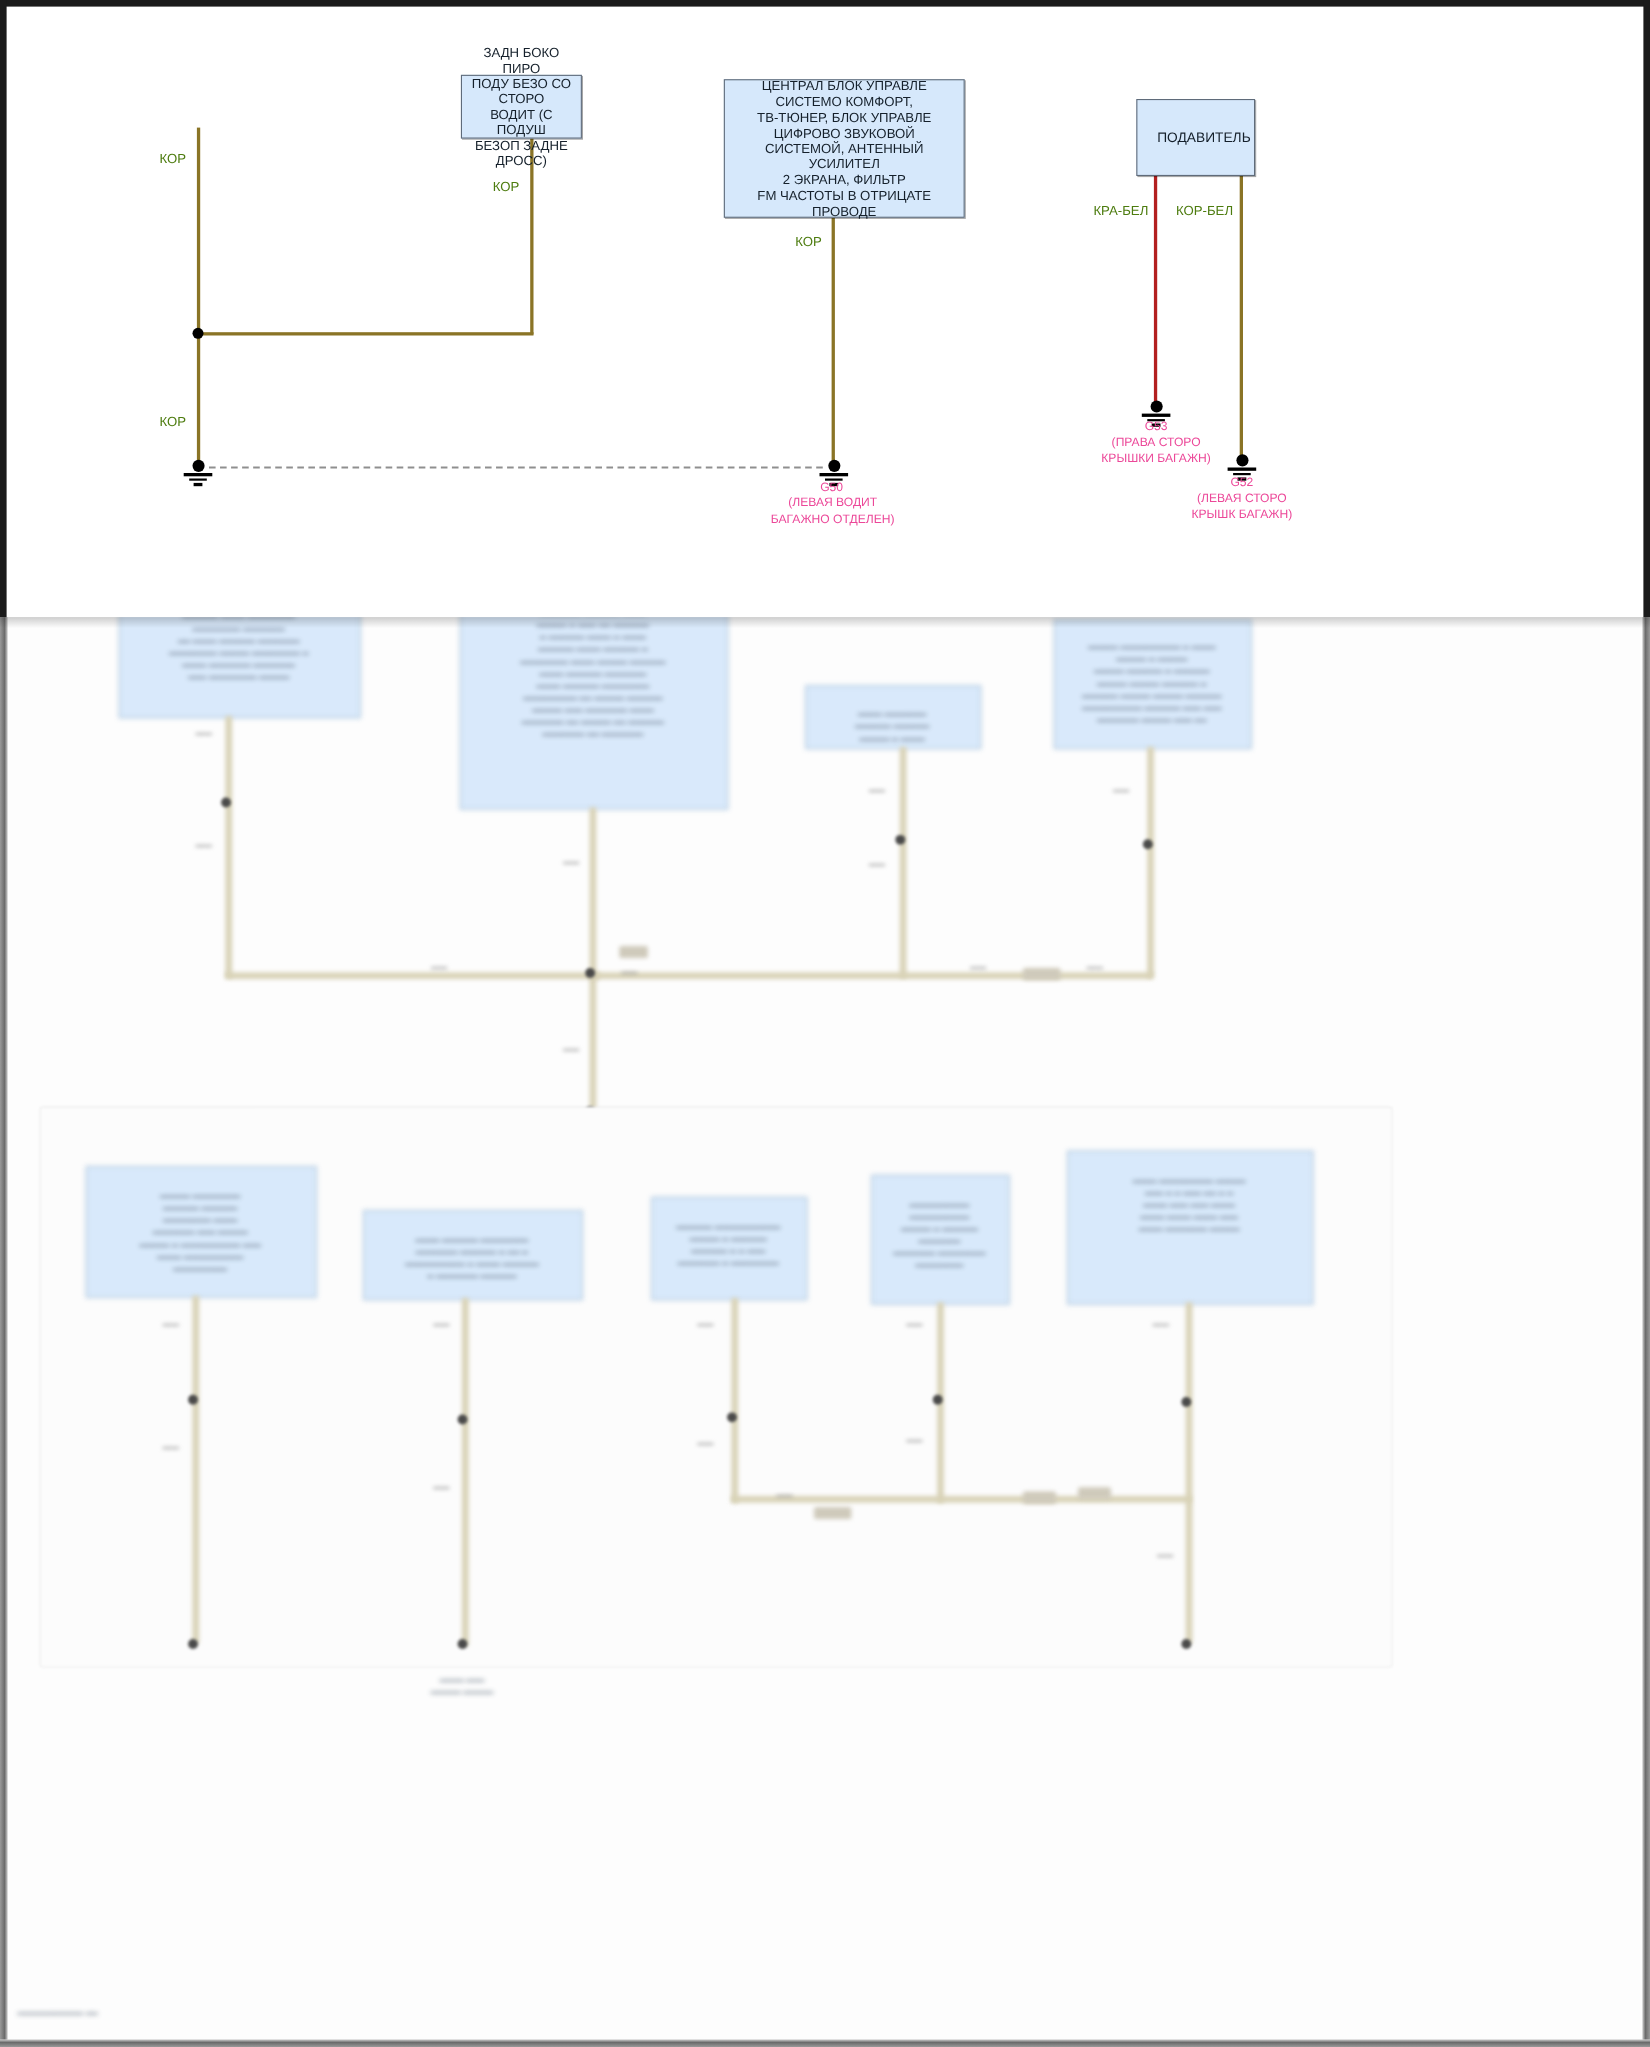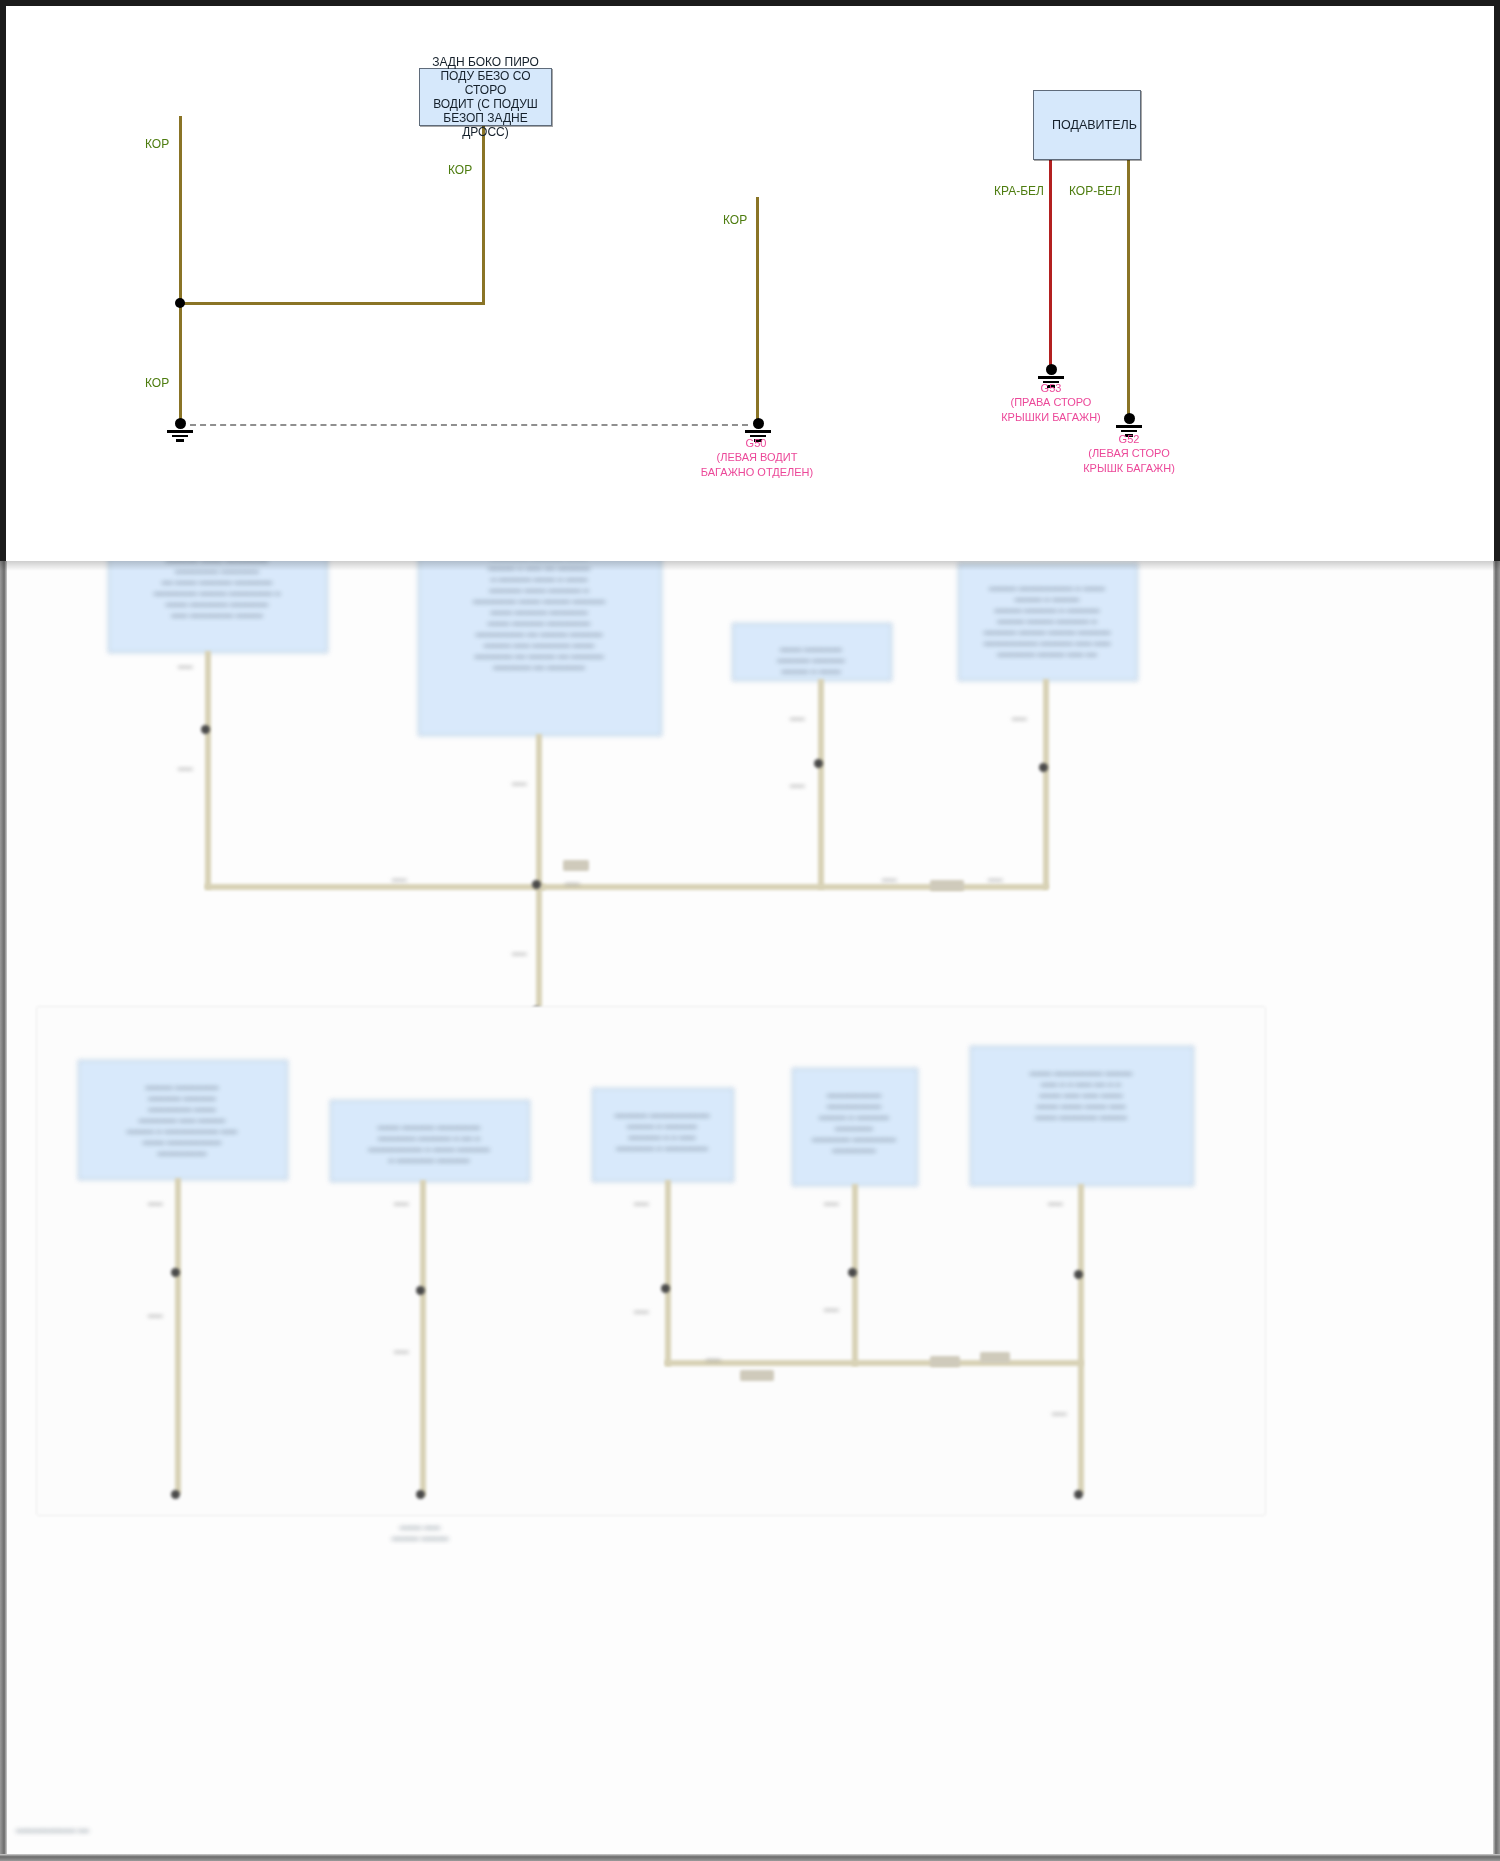--- a/index.html
+++ b/index.html
@@ -278,25 +278,33 @@
       ━━━━ ━━━
       ━━━━━ ━━━━━
     </div>
     <div class="btext" style="left:16px;top:1826px;width:160px;text-align:left;">━━━━━━━━━━━ ━━</div>
   </div>
 
   <div id="sheet-shadow"></div>
   <div id="sheet">
 
 
-    <div class="cbox" style="left:413px;top:62px;width:133px;height:58px;font-size:12px;line-height:14px;">ЗАДН БОКО ПИРО
+    <div class="cbox" style="left:413px;top:62px;width:110px;height:58px;font-size:12px;line-height:14px;">ЗАДН БОКО ПИРО
  ПОДУ БЕЗО СО СТОРО
 ВОДИТ (С ПОДУШ
 БЕЗОП ЗАДНЕ ДРОСС)</div>
 
+    <div class="cbox" style="left:652px;top:66px;width:219px;height:126px;font-size:12px;line-height:14.2px;">ЦЕНТРАЛ БЛОК УПРАВЛЕ
+СИСТЕМО КОМФОРТ,
+ТВ-ТЮНЕР, БЛОК УПРАВЛЕ
+ЦИФРОВО ЗВУКОВОЙ
+СИСТЕМОЙ, АНТЕННЫЙ УСИЛИТЕЛ
+2 ЭКРАНА, ФИЛЬТР
+FM ЧАСТОТЫ В ОТРИЦАТЕ
+ПРОВОДЕ</div>
 
     <div class="cbox" style="left:1027px;top:84px;width:108px;height:70px;padding-left:21px;">ПОДАВИТЕЛЬ</div>
 
     <div class="wire-v w-kor" style="left:173px;top:110px;height:188px;"></div>
     <div class="wire-v w-kor" style="left:173px;top:298px;height:120px;"></div>
 
     <div class="wire-v w-kor" style="left:476px;top:119px;height:179px;"></div>
     <div class="wire-h w-kor" style="left:173px;top:296px;width:306px;"></div>
 
     <div class="wire-v w-kor" style="left:750px;top:191px;height:227px;"></div>

